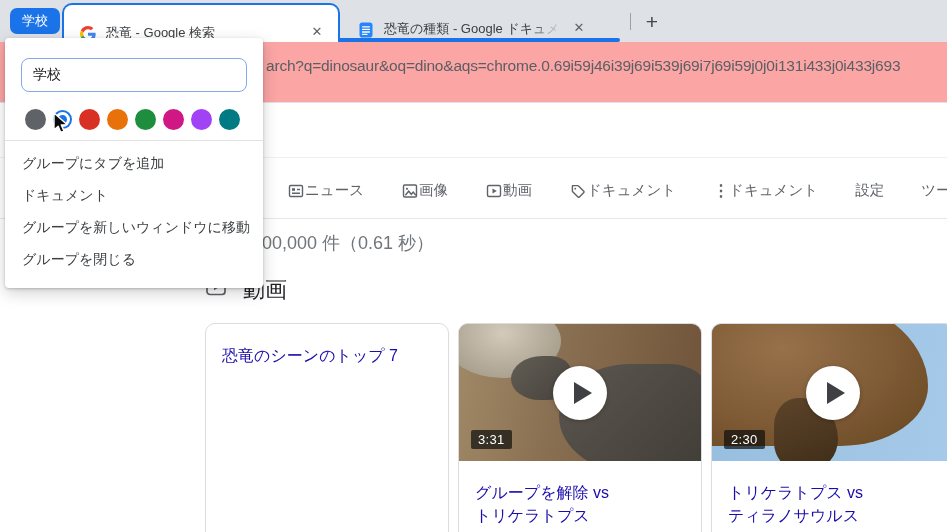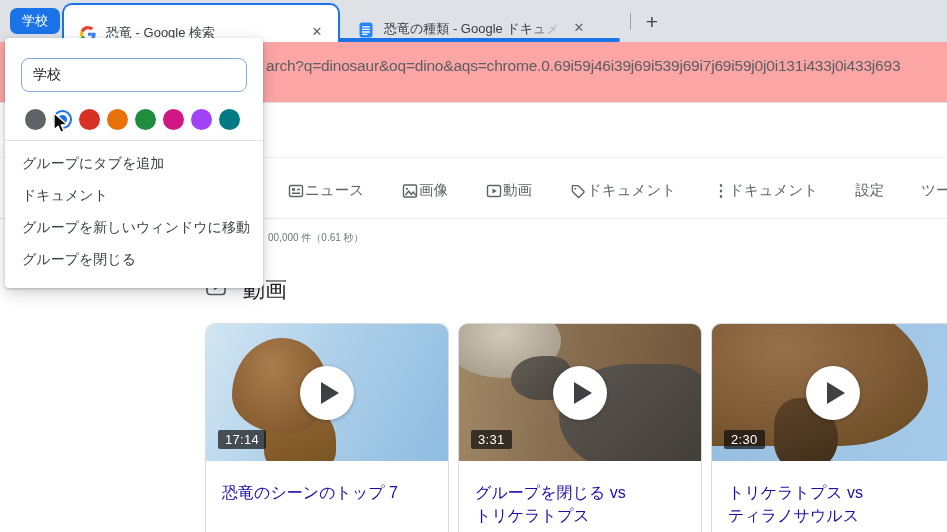--- a/index.html
+++ b/index.html
@@ -34,21 +34,21 @@
 
   
   .page { position:absolute; top:103px; left:0; width:947px; height:429px; background:#fff; }
   .rule-1 { position:absolute; top:54px; left:0; width:947px; height:1px; background:#eef0f2; }
   .rule-2 { position:absolute; top:115px; left:0; width:947px; height:1px; background:#e5e7ea; }
   .nav-tabs { position:absolute; top:78px; left:287px; display:flex; gap:37px; align-items:center;
     color:#5f6368; font-size:14.5px; white-space:nowrap; }
   .nav-tab { display:flex; align-items:center; gap:0;font-family:Liberation Serif, serif; }
   .nav-tab svg { display:block; }
   .more-glyph { font-size:16px; font-weight:bold; color:#5f6368; }
-  .result-stats { position:absolute; top:128px; left:268px; font-size:10px; color:#70757a; }
+  .result-stats { position:absolute; top:128px; left:262px; font-size:18px; color:#70757a; }
   .videos-header { position:absolute; top:172px; left:204px; display:flex; align-items:center; gap:15px;
     color:#202124; font-size:22px; }
 
   
   .cards { position:absolute; top:220px; left:205px; display:flex; gap:9px; }
   .card { width:244px; height:240px; border:1px solid #dadce0; border-radius:10px; overflow:hidden; background:#fff; }
   .thumb { position:relative; height:137px; overflow:hidden; }
   .play-btn { position:absolute; left:50%; top:50%; transform:translate(-50%,-50%); width:54px; height:54px;
     background:#fff; border-radius:50%; display:flex; align-items:center; justify-content:center;
     box-shadow:0 1px 4px rgba(0,0,0,.25); }
@@ -201,42 +201,34 @@
         <svg width="24" height="24" viewBox="0 0 24 24" fill="none" stroke="#5f6368" stroke-width="1.7">
           <rect x="3" y="4.5" width="18" height="15" rx="3"></rect>
           <path d="M10 8.8v6.4l5.4-3.2z" fill="#5f6368" stroke="none"></path>
         </svg>
       </span>
       <span>動画</span>
     </div>
 
     <div class="cards">
       <div class="card">
-        <div class="thumb thumb-1">
-          <div class="dino1-neck"></div>
-          <div class="dino1-head"></div>
-          <div class="play-btn">
-              <div class="play-tri"></div>
-            </div>
-          <div class="duration">17:14</div>
-        </div>
         <div class="card-title"><span>恐竜のシーンのトップ 7</span></div>
       </div>
 
       <div class="card">
         <div class="thumb thumb-2">
           <div class="stone2"></div>
           <div class="dino2-body"></div>
           <div class="dino2-head"></div>
           <div class="play-btn">
               <div class="play-tri"></div>
             </div>
           <div class="duration">3:31</div>
         </div>
-        <div class="card-title"><span>グループを閉じる vs トリケラトプス</span></div>
+        <div class="card-title"><span>グループを解除 vs トリケラトプス</span></div>
       </div>
 
       <div class="card">
         <div class="thumb thumb-3">
           <div class="dino3-mass"></div>
           <div class="dino3-snout"></div>
           <div class="play-btn">
               <div class="play-tri"></div>
             </div>
           <div class="duration">2:30</div>

